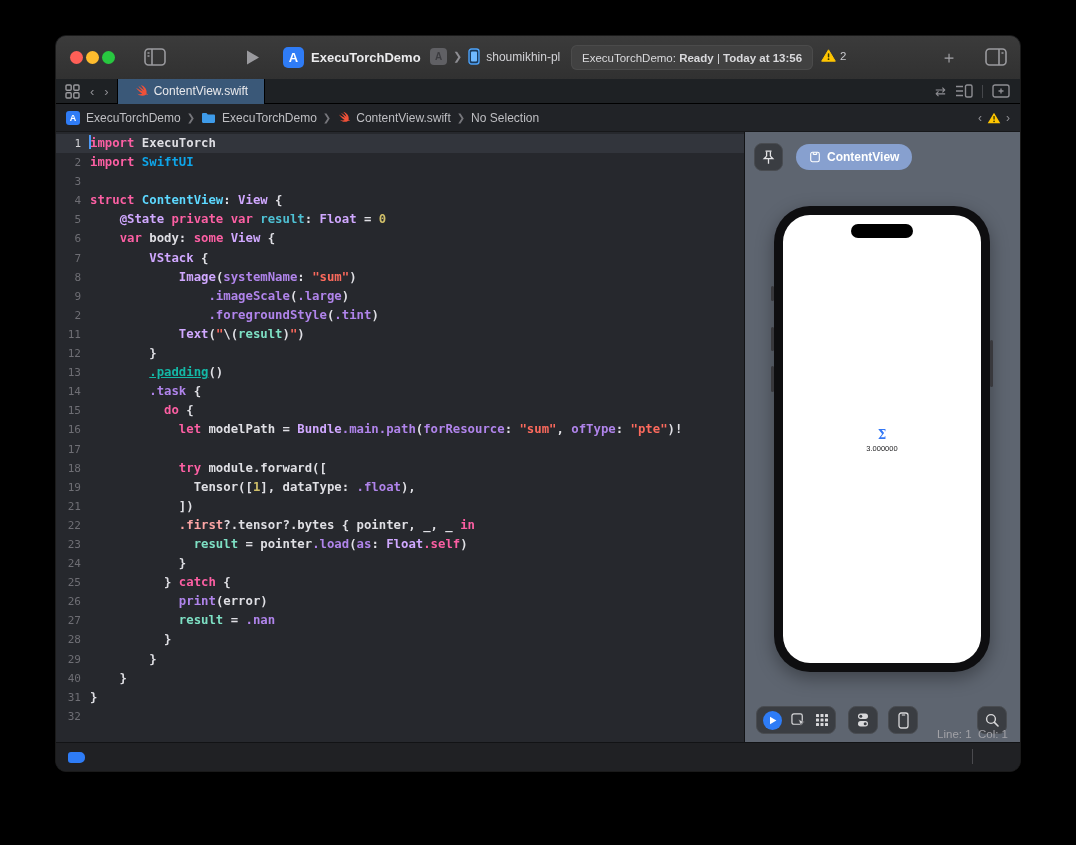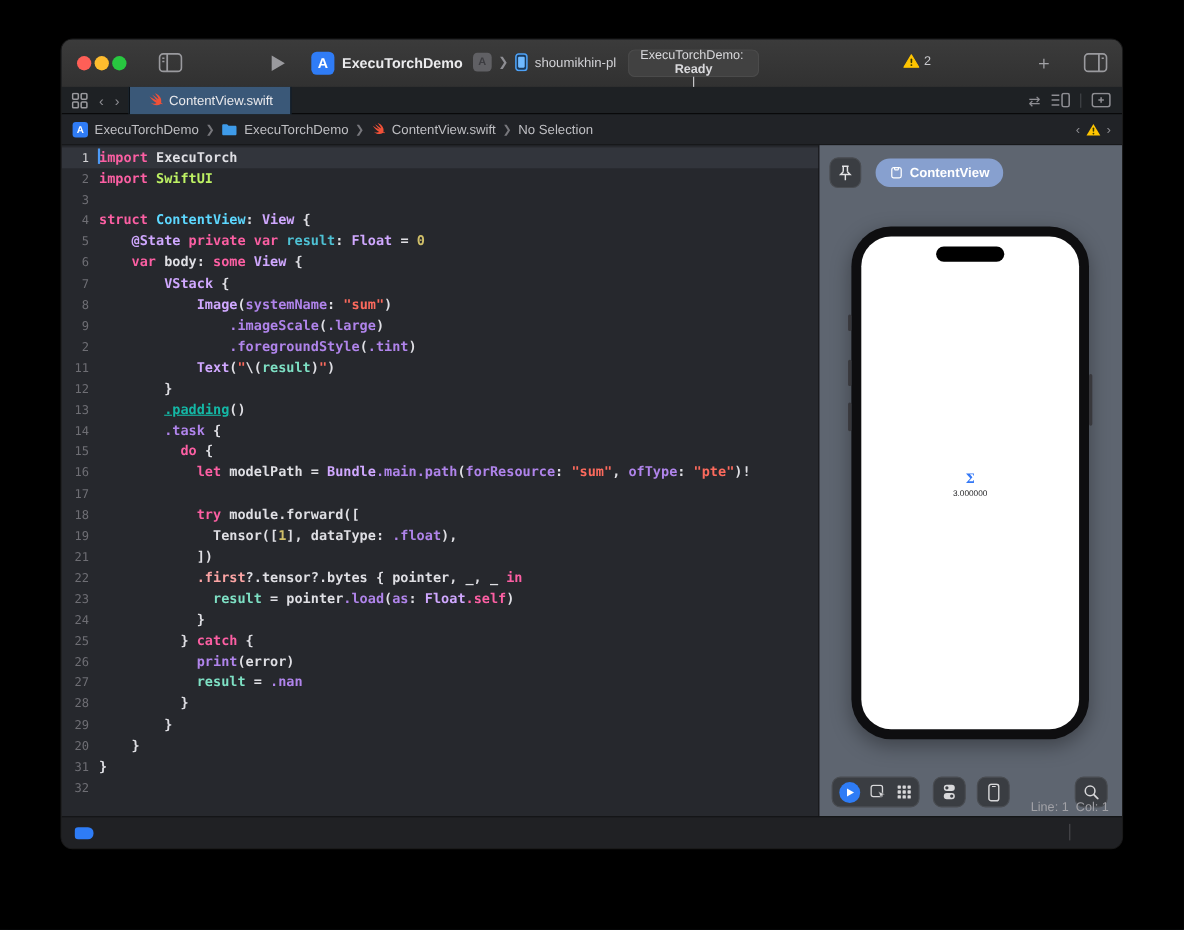--- a/index.html
+++ b/index.html
@@ -20,21 +20,21 @@
   .proj-chip { position:absolute; left:227px; top:11px; display:flex; align-items:center; gap:7px; }
   .appicon { width:21px; height:21px; border-radius:5px; background:#2F7CF6; color:#fff; font-weight:bold;
     font-size:13px; display:flex; align-items:center; justify-content:center; }
   .proj-title { color:#ebebed; font-size:13px; font-weight:bold; }
   .scheme { position:absolute; left:374px; top:12px; display:flex; align-items:center; gap:6px; }
   .mini-chip { width:17px; height:17px; border-radius:4px; background:#606064; color:#3c3c40; font-size:10px; font-weight:bold;
     display:flex; align-items:center; justify-content:center; }
   .sch-chev { color:#8e8e93; font-size:11px; }
   .sch-dev { color:#d2d2d6; font-size:12px; white-space:nowrap; }
   .status-capsule { position:absolute; left:515px; top:9px; height:25px; background:#414141; border-radius:6px;
-    display:flex; align-items:center; padding:0 11px; color:#d9d9dc; font-size:11.5px; white-space:pre; box-shadow:inset 0 0 0 1px #4b4b4b;flex-direction:column; }
+    display:flex; align-items:center; padding:0 11px; color:#d9d9dc; font-size:11.5px; white-space:pre; box-shadow:inset 0 0 0 1px #4b4b4b; }
   .warn-badge { position:absolute; left:765px; top:13px; display:flex; align-items:center; gap:4px; color:#c9c9cd; font-size:11.5px; }
   .plus-btn { left:884px; top:12px; width:18px; height:18px; font-size:17px; color:#a2a2a6; }
   .rpanel-btn { left:928px; top:12px; width:24px; height:18px; }
 
   
   .tabbar { position:relative; height:25px; flex:0 0 25px; background:#1E2124; border-bottom:1px solid #000; display:flex; align-items:center; }
   .tb-left { display:flex; align-items:center; gap:10px; padding-left:9px; }
   .grid-ico, .nav-chev { color:#8e8e93; }
   .nav-chev { font-size:13px; }
   .tab { height:25px; margin-left:8px; padding:0 16px; background:#3A5878; display:flex; align-items:center; gap:6px;
@@ -227,21 +227,21 @@
     <div class="main">
 
       <div class="editor">
         <div>
             <div class="code-line current">
               <span class="gutter-num">1</span>
               <span class="code-text"><span class="caret"></span><span style="color: rgb(252, 95, 163); font-weight: 700;">import</span><span style="color: rgb(223, 223, 228);"> ExecuTorch</span></span>
             </div>
             <div class="code-line">
               <span class="gutter-num">2</span>
-              <span class="code-text"><span style="color: rgb(252, 95, 163); font-weight: 700;">import</span><span style="color: #bef264;"> SwiftUI</span></span>
+              <span class="code-text"><span style="color: rgb(252, 95, 163); font-weight: 700;">import</span><span style="color: #0ea5e9;"> SwiftUI</span></span>
             </div>
             <div class="code-line">
               <span class="gutter-num">3</span>
               <span class="code-text"></span>
             </div>
             <div class="code-line">
               <span class="gutter-num">4</span>
               <span class="code-text"><span style="color: rgb(252, 95, 163); font-weight: 700;">struct</span><span style="color: rgb(223, 223, 228);"> </span><span style="color: rgb(93, 216, 255);">ContentView</span><span style="color: rgb(223, 223, 228);">: </span><span style="color: rgb(208, 168, 255);">View</span><span style="color: rgb(223, 223, 228);"> {</span></span>
             </div>
             <div class="code-line">
@@ -333,21 +333,21 @@
             </div>
             <div class="code-line">
               <span class="gutter-num">28</span>
               <span class="code-text"><span style="color: rgb(223, 223, 228);">          }</span></span>
             </div>
             <div class="code-line">
               <span class="gutter-num">29</span>
               <span class="code-text"><span style="color: rgb(223, 223, 228);">        }</span></span>
             </div>
             <div class="code-line">
-              <span class="gutter-num">20</span>
+              <span class="gutter-num">40</span>
               <span class="code-text"><span style="color: rgb(223, 223, 228);">    }</span></span>
             </div>
             <div class="code-line">
               <span class="gutter-num">31</span>
               <span class="code-text"><span style="color: rgb(223, 223, 228);">}</span></span>
             </div>
             <div class="code-line">
               <span class="gutter-num">32</span>
               <span class="code-text"></span>
             </div>

